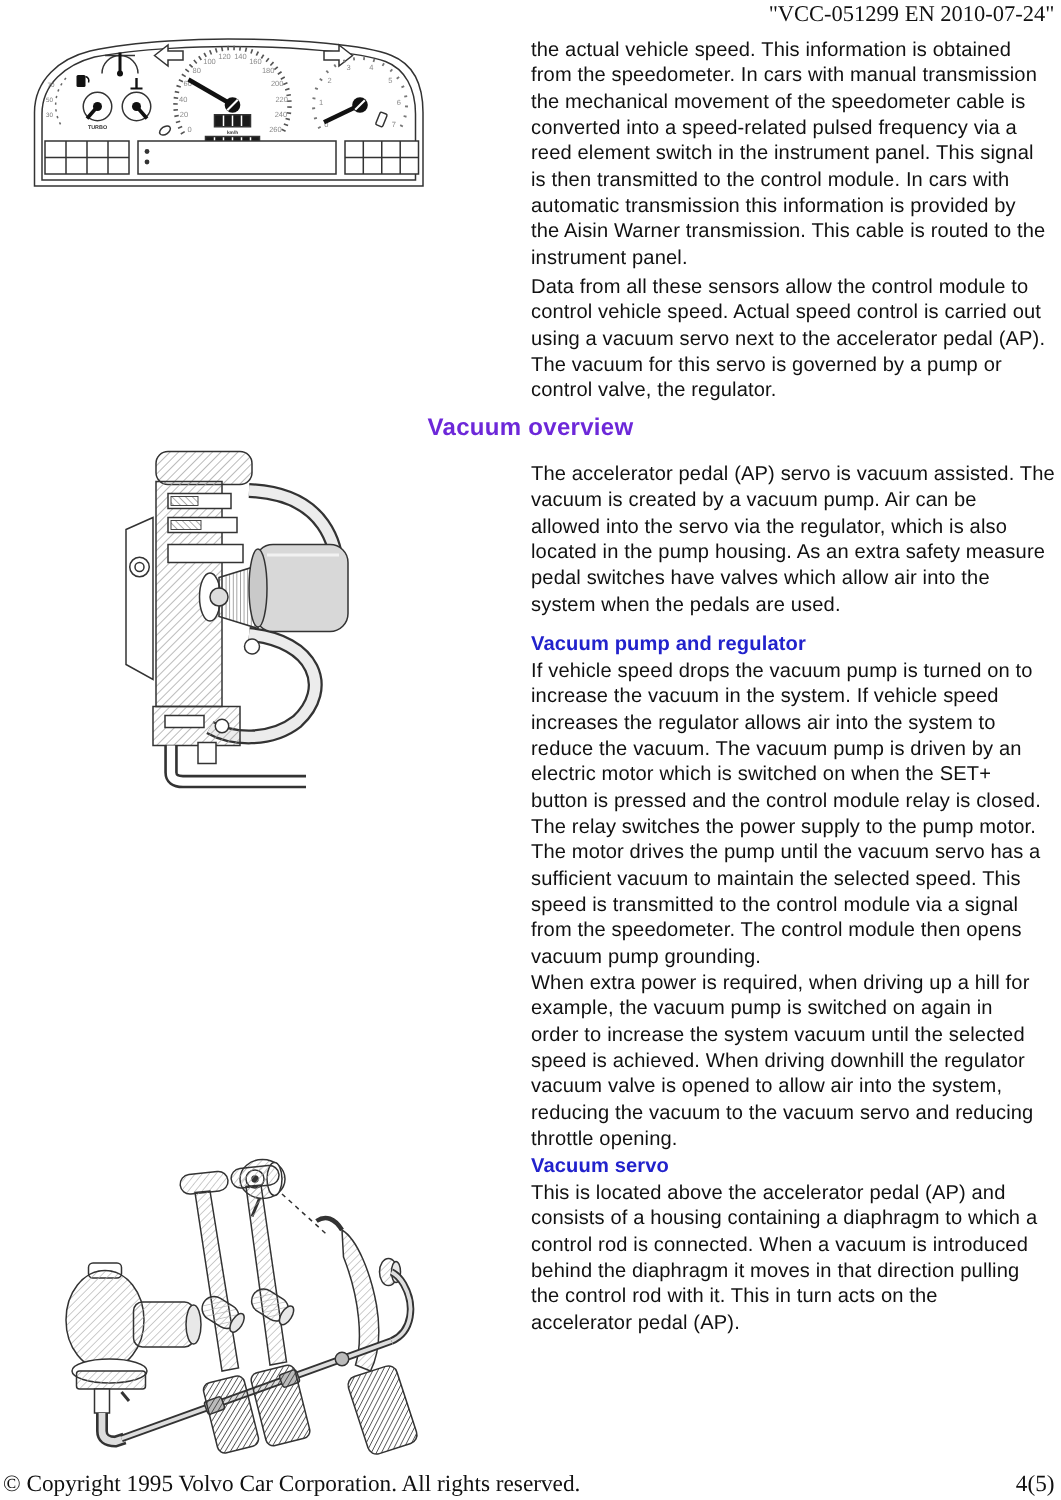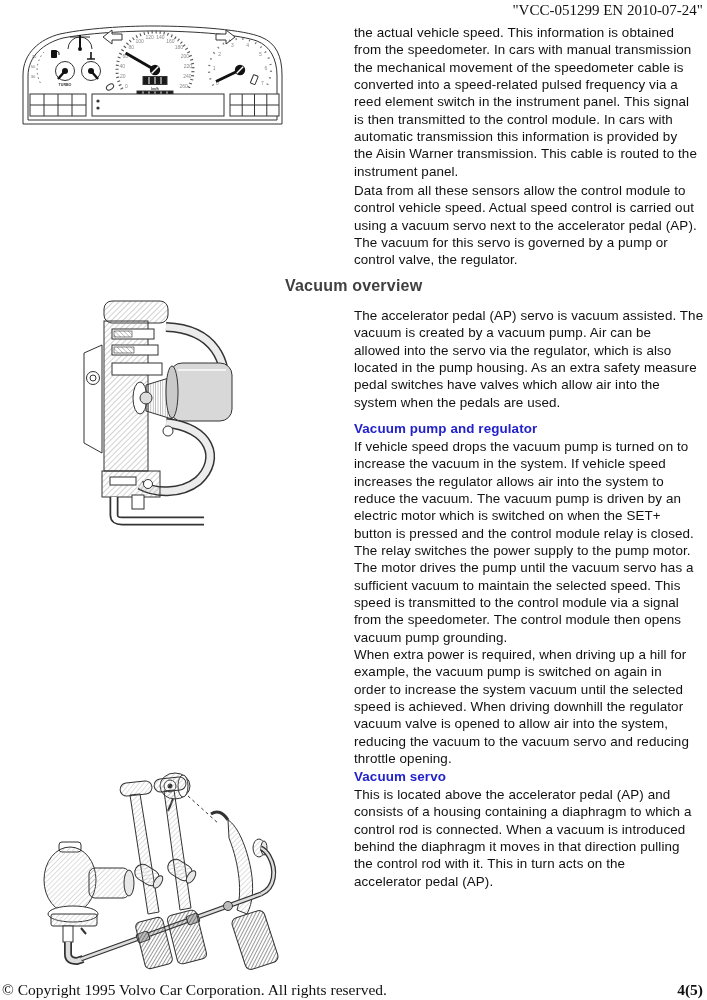--- a/index.html
+++ b/index.html
@@ -1,26 +1,26 @@
 <!DOCTYPE html>
 <html><head>
 <meta charset="utf-8">
 <style>
   html,body{margin:0;padding:0;background:#ffffff;}
   body{width:707px;height:1000px;position:relative;font-family:"Liberation Sans",sans-serif;color:#111;overflow:hidden;}
   .abs{position:absolute;}
   .body-text{font-size:13.4px;line-height:17.35px;white-space:pre-line;letter-spacing:0.1px;}
   .col{left:354px;width:356px;}
-  .section-heading{font-size:16px;font-weight:bold;color:#404040;letter-spacing:0.2px;}
+  .section-heading{font-size:16px;font-weight:bold;color:#6d28d9;letter-spacing:0.2px;}
   .sub-heading{font-size:13.4px;font-weight:bold;color:#2222cc;line-height:17.35px;letter-spacing:0.1px;}
   .serif{font-family:"Liberation Serif",serif;}
   .header-ref{top:2px;right:4px;font-size:15px;}
   .footer{top:981px;font-size:15.5px;}
   .footer-left{left:2px;}
-  .footer-right{right:4px;font-weight:bold;}
+  .footer-right{right:4px;}
   svg{display:block;}
   svg text{font-family:"Liberation Sans",sans-serif;}
   .gauge-num{fill:#8a8a8a;font-size:5px;text-anchor:middle;}
   .gauge-num-aux{fill:#777;font-size:4.2px;text-anchor:middle;}
   .tiny-label{fill:#333;font-size:3.6px;text-anchor:middle;font-weight:bold;}
   .line{stroke:#333;stroke-width:1;fill:none;}
   .fillw{fill:#fff;stroke:#333;stroke-width:1;}
 </style>
 </head>
 <body>

